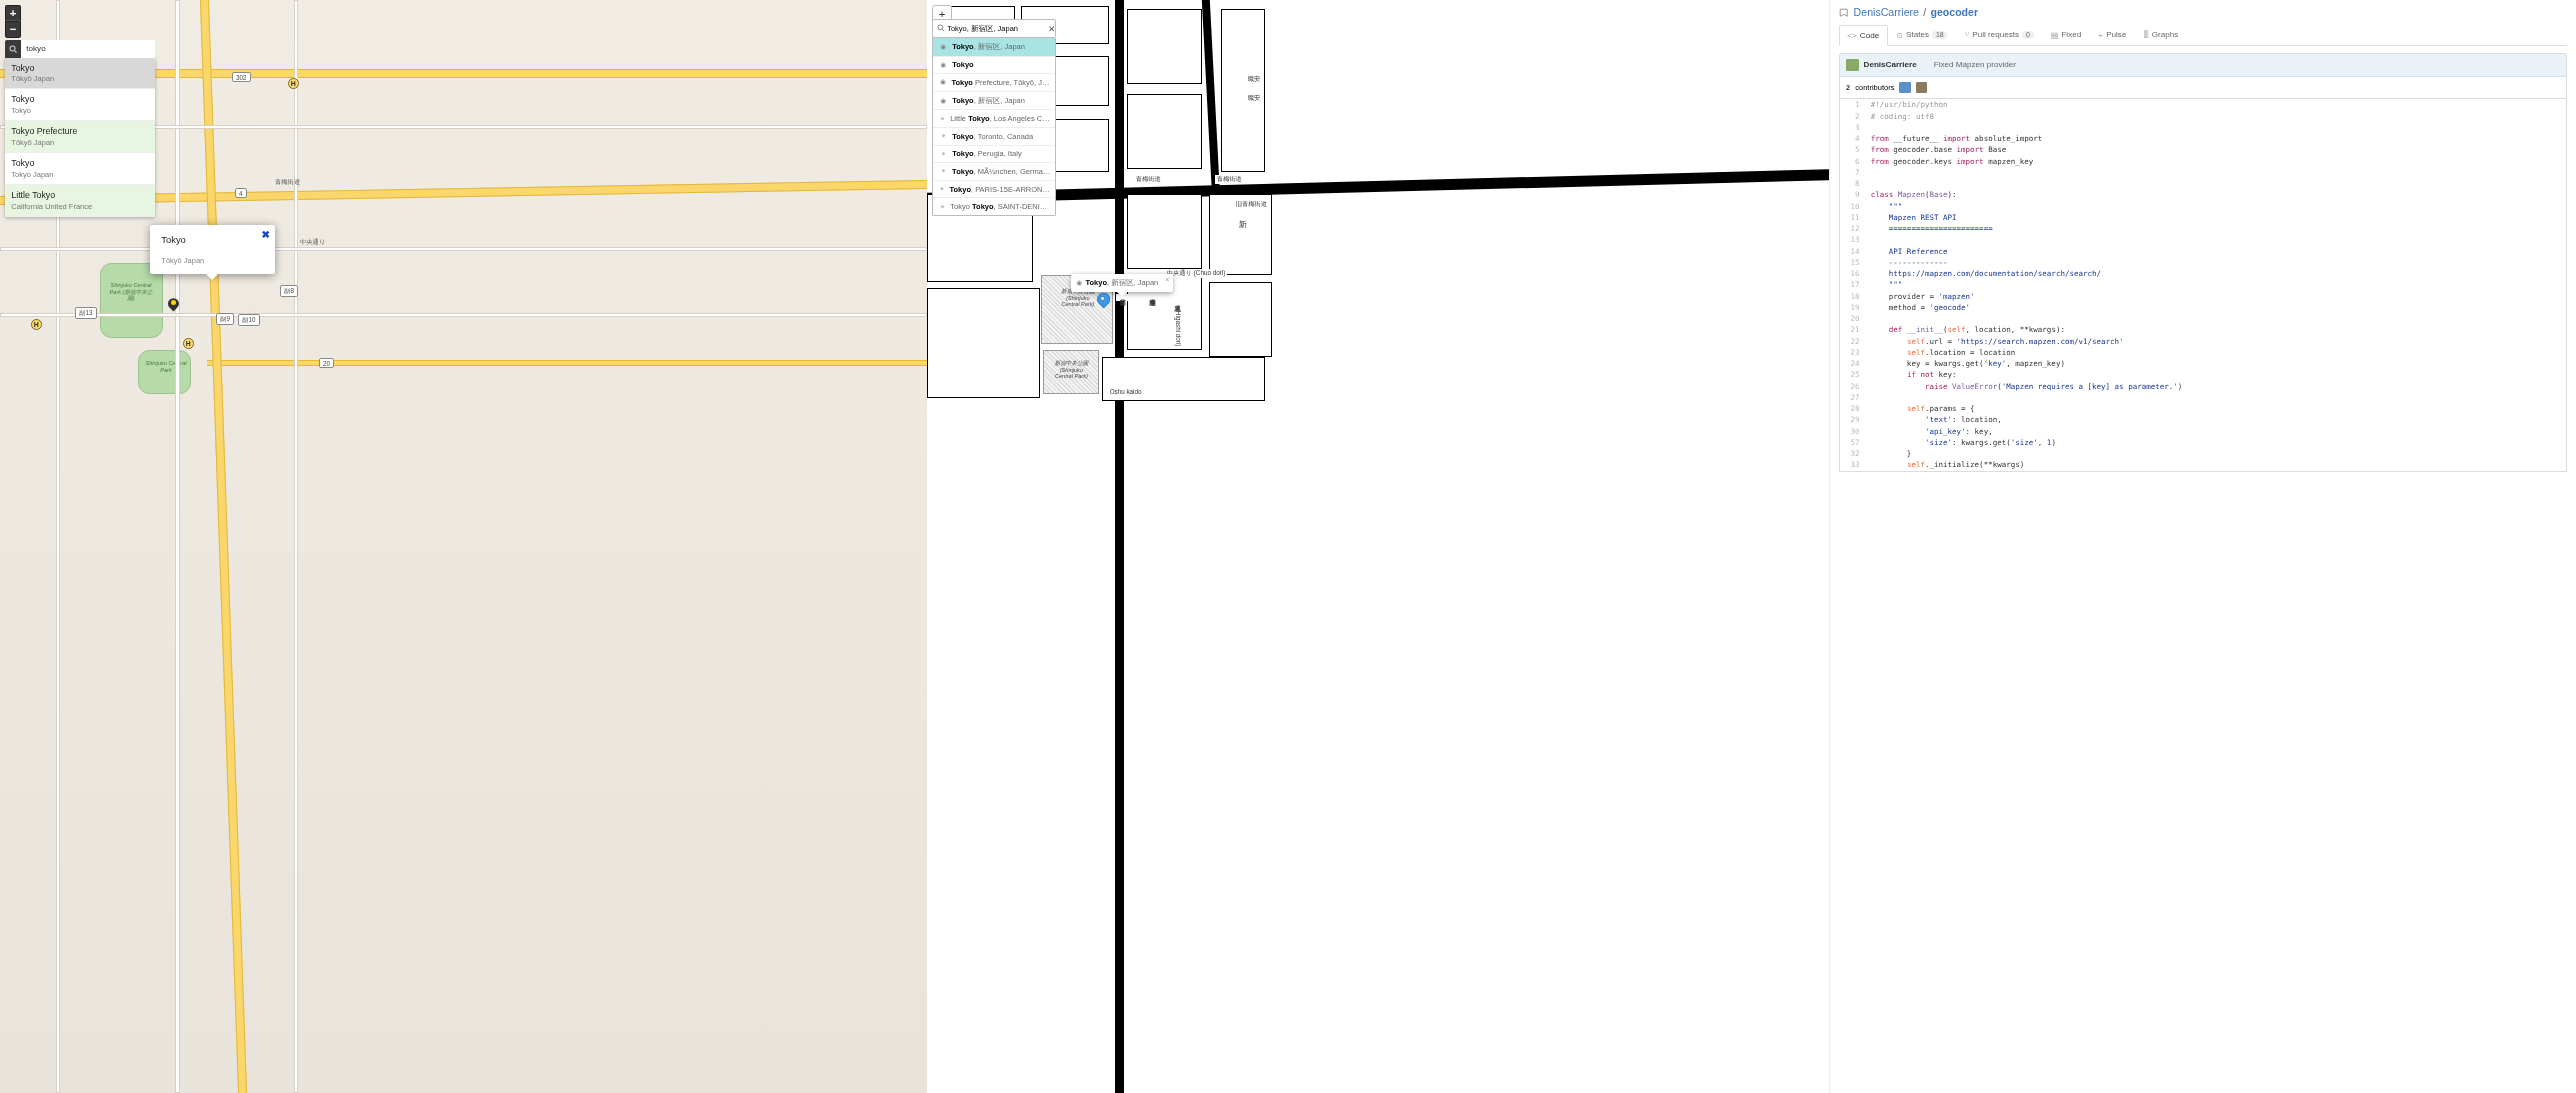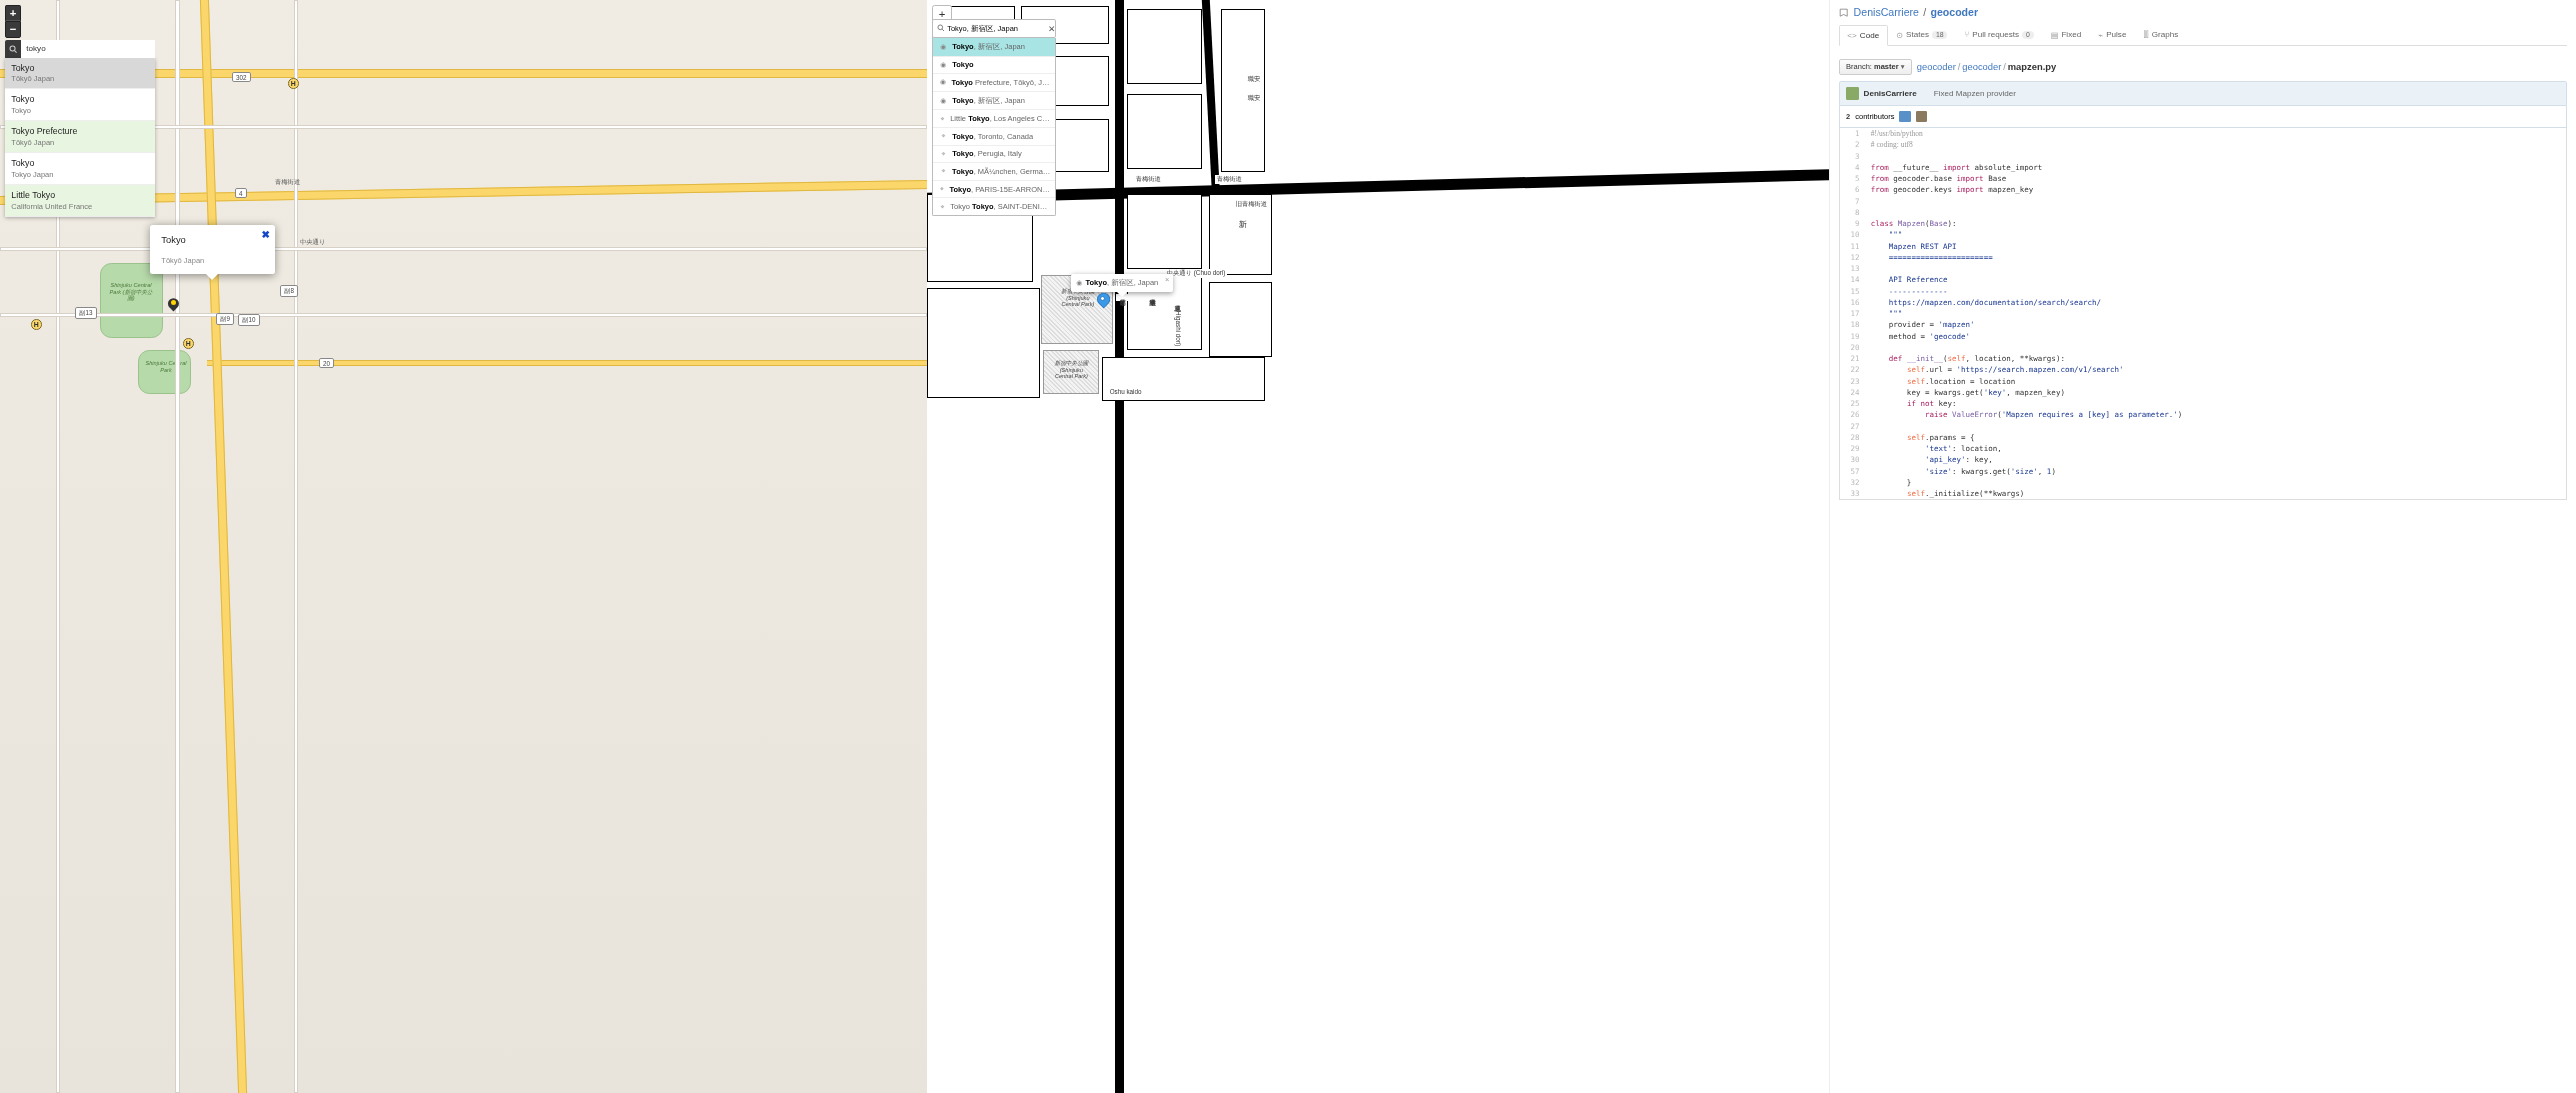--- a/index.html
+++ b/index.html
@@ -112,21 +112,21 @@
 .mini-av { width:11.3px; height:11.3px; border-radius:1.3px; }
 .av-a { background:#5a90c8; }
 .av-b { background:#8a7a60; }
 
 .file-meta { border:0.6px solid #ddd; border-radius:1.9px 1.9px 0 0; margin:7.5px 8.8px 0; padding:4.4px 6.3px; background:#f7f7f7; font-family:Consolas,Menlo,monospace; font-size:7.5px; color:#666; }
 
 .code-block { border:0.6px solid #ddd; border-top:none; margin:0 8.8px 8.8px; font-family:Consolas,Menlo,monospace; font-size:7.5px; line-height:1.5; }
 .code-line { display:flex; }
 .ln { width:26px; text-align:right; padding-right:6.3px; color:#bbb; user-select:none; background:#fff; }
 .lc { flex:1; padding-left:5px; white-space:pre; color:#333; }
-.c-comment { color:#969896;font-family:Liberation Serif, serif; }
+.c-comment { color:#969896; }
 .c-kw { color:#a71d5d; }
 .c-str { color:#183691; }
 .c-fn { color:#795da3; }
 .c-self { color:#ed6a43; }
 </style>
 </head>
 <body>
 
 <div class="wrap">
 
@@ -370,26 +370,20 @@
             <span class="ic">⌁</span>
             <span>Pulse</span>
           </div>
       <div class="gh-tab">
             <span class="ic">⫿⫿</span>
             <span>Graphs</span>
           </div>
     </div>
   </div>
 
-  <div class="gh-sub">
-    <span class="branch-btn"><span>Branch:</span> <b>master</b></span>
-    <span class="gh-path">
-      <a>geocoder</a><span class="sep">/</span><a>geocoder</a><span class="sep">/</span><b>mapzen.py</b>
-    </span>
-  </div>
 
   <div class="commit-row">
     <div class="avatar"></div>
     <b>DenisCarriere</b>
     <span>Fixed Mapzen provider</span>
   </div>
 
   <div class="contrib-row">
     <b>2</b>
     <span>contributors</span>

